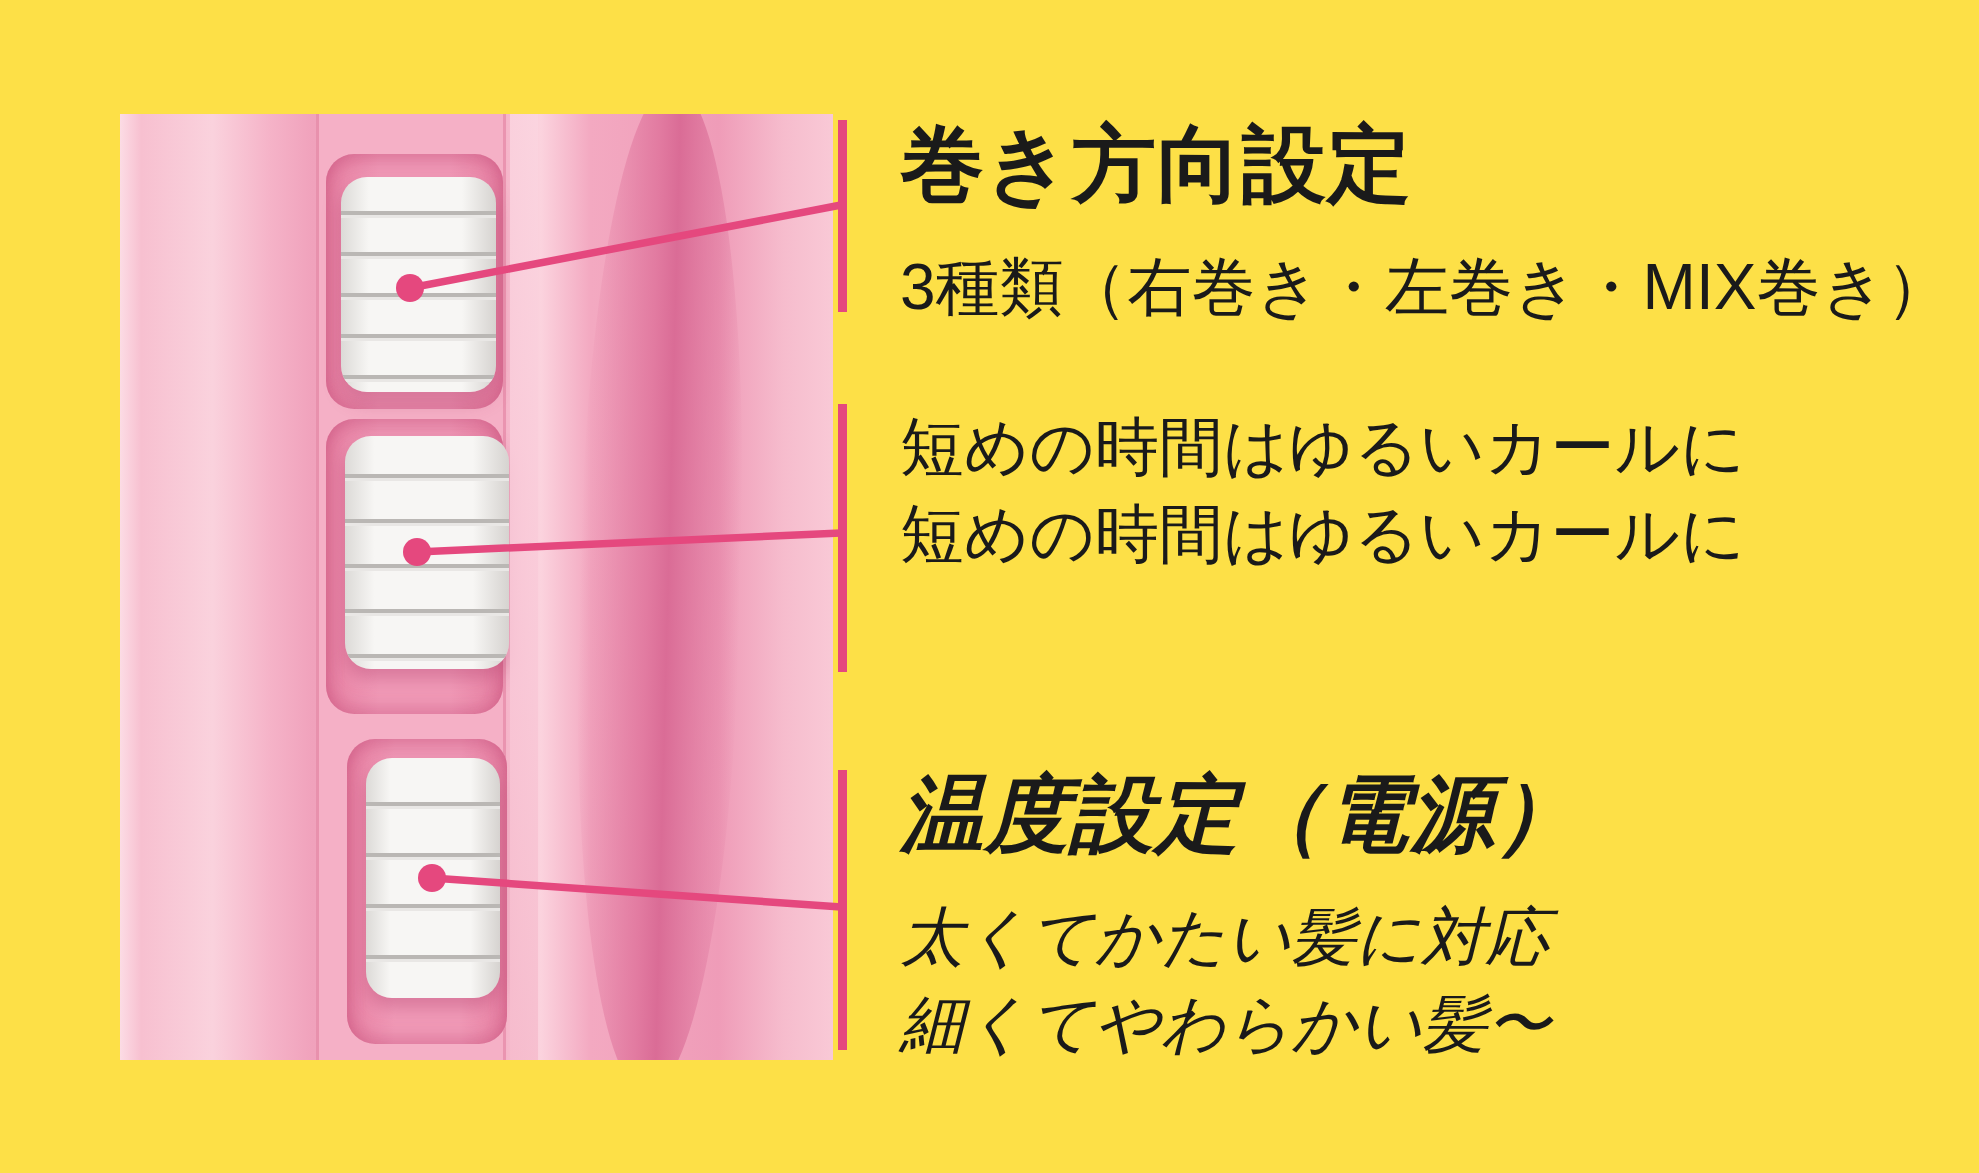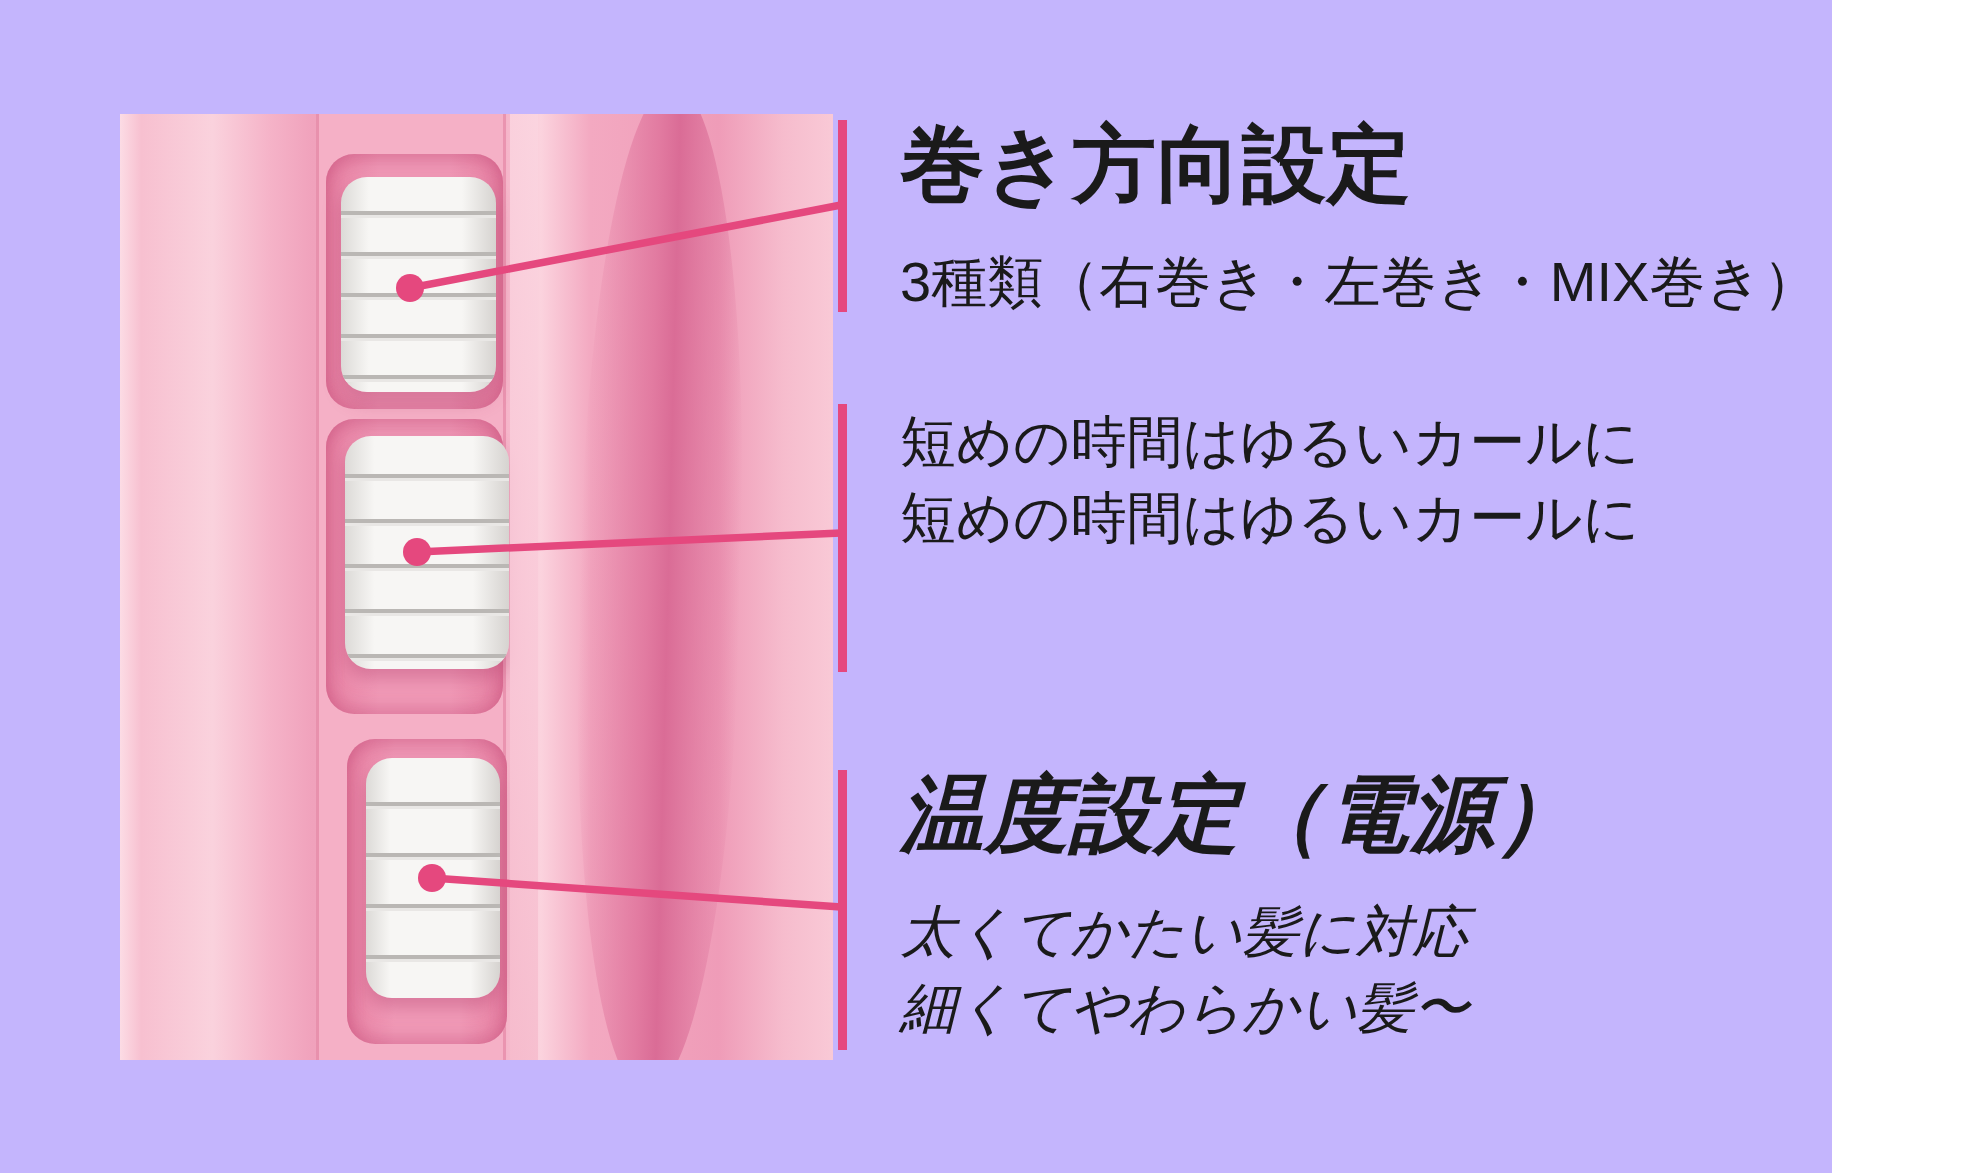--- a/index.html
+++ b/index.html
@@ -2,23 +2,23 @@
 <html style="--accent: #e5487e;"><head>
 <meta charset="utf-8">
 <style>
   :root { --accent: #e5487e; }
   * { box-sizing: border-box; }
   html, body { margin: 0; padding: 0; background: #ffffff; }
   body { font-family: "Liberation Sans", sans-serif; }
 
   .canvas {
     position: relative;
-    width: 1832px;
+    width: 1979px;
     height: 1173px;
-    background: #c4b5fd;
+    background: #fde047;
     overflow: hidden;
   }
 
   
   .photo {
     position: absolute;
     left: 120px; top: 114px;
     width: 713px; height: 946px;
     overflow: hidden;
     background: linear-gradient(90deg,
@@ -107,21 +107,21 @@
   .callout h2 {
     margin: 0 0 36px 0;
     font-size: 84px;
     line-height: 1.05;
     font-weight: 700;
     color: #1a1a1a;
     letter-spacing: 1px;
   }
   .callout p {
     margin: 0;
-    font-size: 56px;
+    font-size: 64px;
     line-height: 1.36;
     font-weight: 500;
     color: #1a1a1a;
   }
   .callout-1 { top: 120px; height: 192px; }
   .callout-2 { top: 404px; height: 268px; }
   .callout-3 { top: 770px; height: 280px; font-style: italic; }
 </style>
 </head>
 <body>

